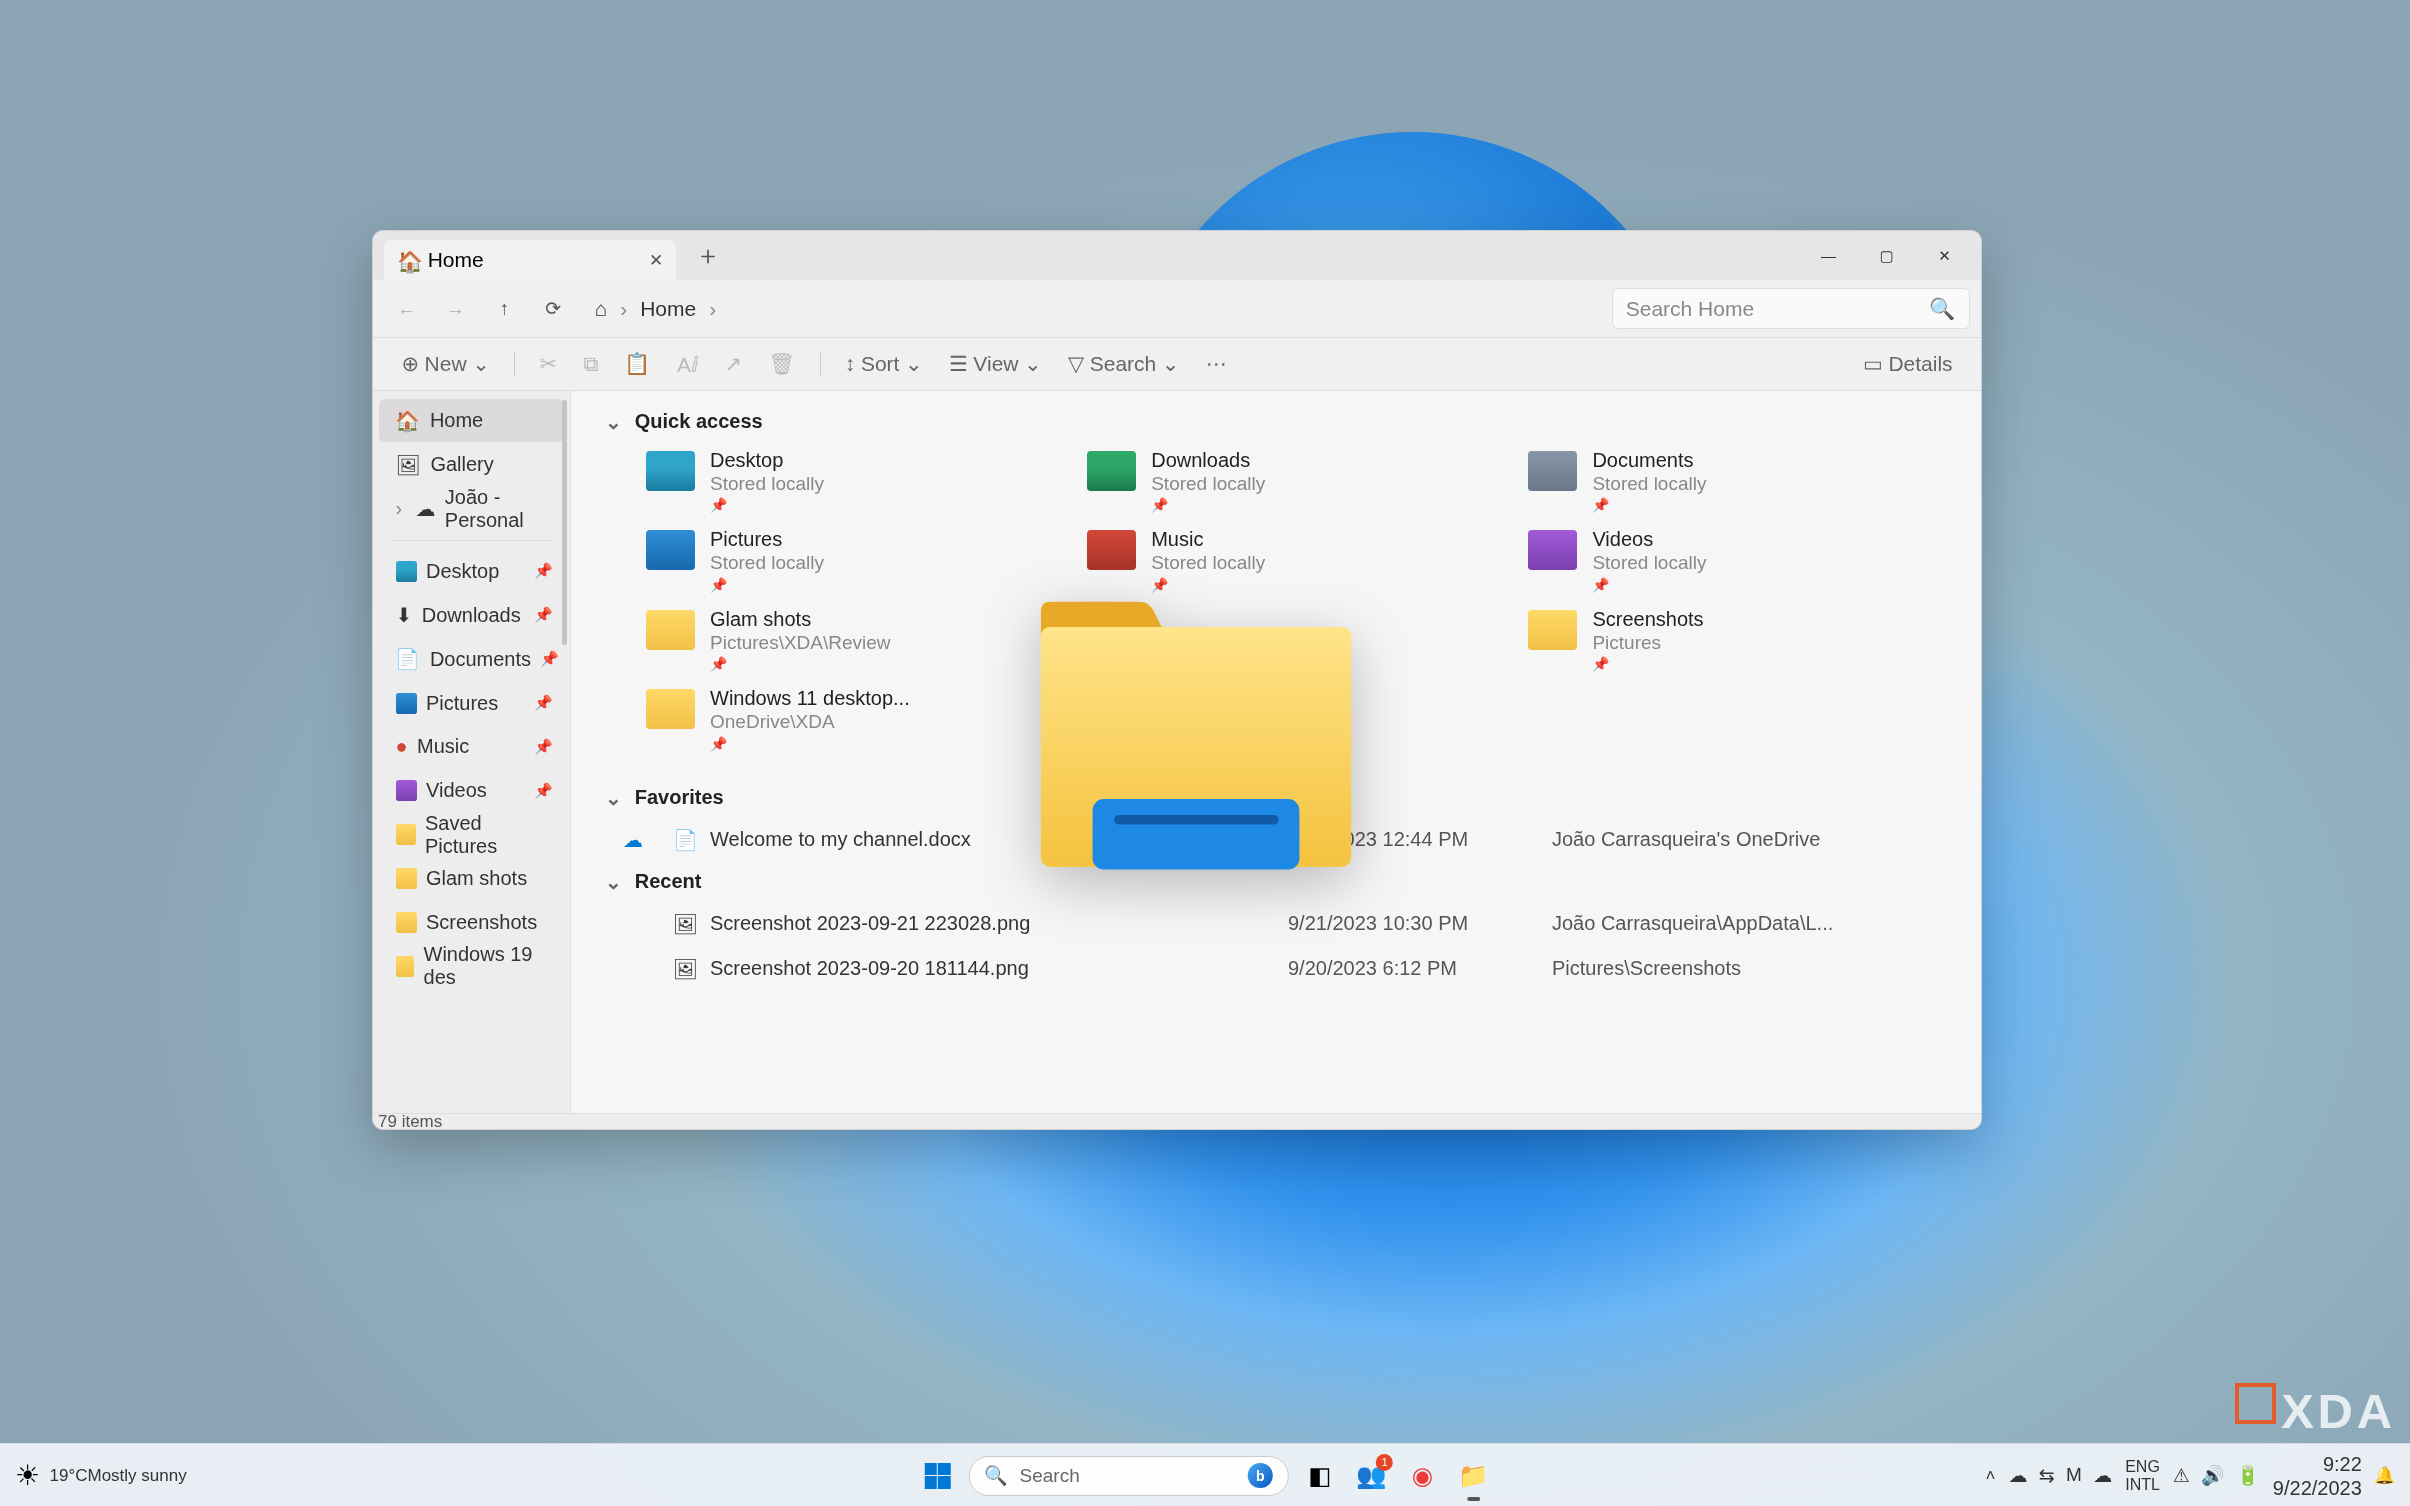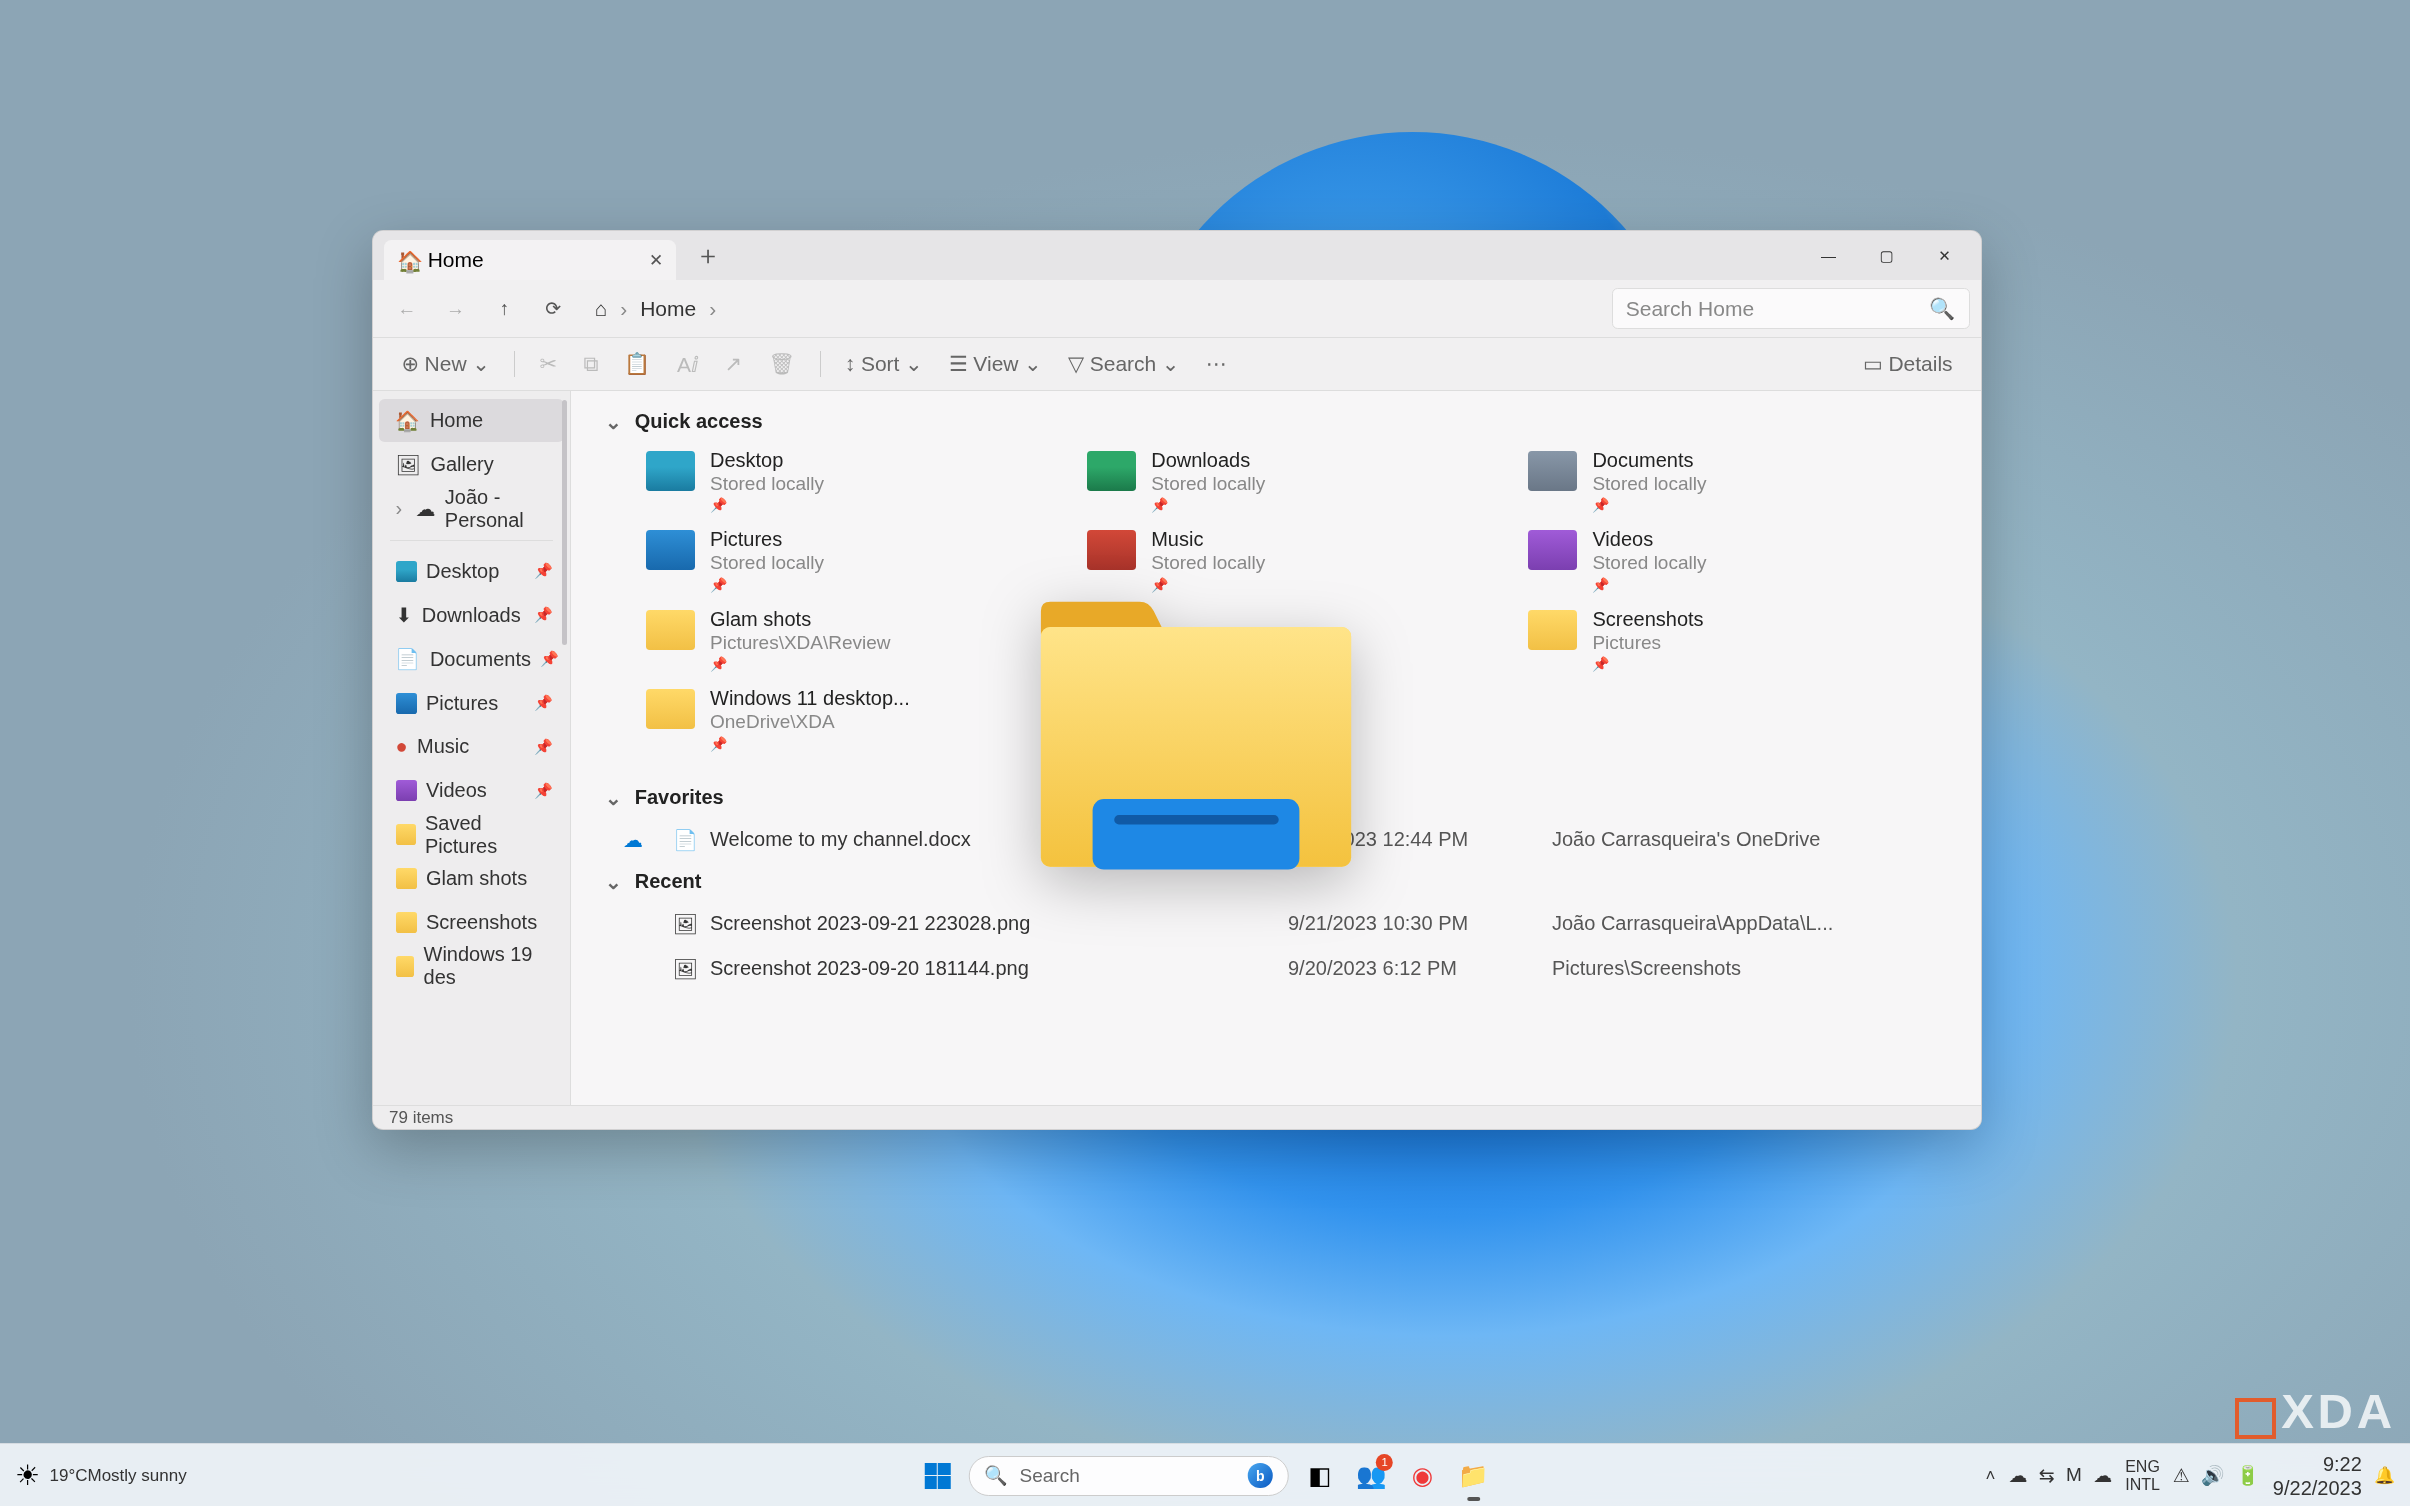--- a/index.html
+++ b/index.html
@@ -41,41 +41,41 @@
 .qa-item { display:flex; align-items:flex-start; gap:15px; height:72px;}
 .qa-folder { width:49px; height:40px; border-radius:3.8px; margin-top:1.9px;}
 .qa-info { display:flex; flex-direction:column; gap:0.9px;}
 .qa-name { font-size:20px; color:#222;}
 .qa-sub { font-size:19px; color:#888;}
 .qa-pin { font-size:14px; color:#aaa; margin-top:1.9px;}
 .row-item { display:grid; grid-template-columns: 56px 49px 1fr 264px 395px; align-items:center; padding:5.6px 34px; font-size:20px; color:#333; height:45px;}
 .row-item .col-icon{display:flex; justify-content:center;}
 .row-date{color:#555;}
 .row-loc{color:#555;}
-.statusbar { height:24px; background:#eeedee; border-top:0.9px solid #ddd; display:flex; align-items:center; padding:0 16px; font-size:17px; color:#555;}
+.statusbar { height:16px; background:#eeedee; border-top:0.9px solid #ddd; display:flex; align-items:center; padding:0 5px; font-size:17px; color:#555;}
 .taskbar { position:absolute; bottom:0; left:0; right:0; height:64px; background:rgba(240,244,248,0.92); backdrop-filter:blur(19px); border-top:0.9px solid rgba(0,0,0,0.08); display:flex; align-items:center; padding:0 15px;}
 .tb-left { display:flex; align-items:center; gap:11.3px;}
 .weather { display:flex; align-items:center; gap:9.4px;}
 .weather-icon{ font-size:28px;}
 .weather-text { display:flex; flex-direction:row; font-size:17px; line-height:1.15; color:#333;}
 .tb-center { position:absolute; left:50%; transform:translateX(-50%); display:flex; align-items:center; gap:11.3px;}
 .start-btn { width:40px; height:40px; display:flex; align-items:center; justify-content:center;}
 .start-logo { width:26px; height:26px; display:grid; grid-template-columns:1fr 1fr; grid-template-rows:1fr 1fr; gap:1.9px;}
 .start-logo div{background:#0078d4;}
 .search-pill { width:320px; height:40px; background:#fdfdfe; border:0.9px solid #ccc; border-radius:22.6px; display:flex; align-items:center; padding:0 15px; gap:11.3px; font-size:19px; color:#666;}
 .search-pill .bing{ margin-left:auto; width:24.5px; height:24.5px; border-radius:50%; background:linear-gradient(135deg,#4aa8f0,#0959c2); display:flex; align-items:center; justify-content:center; color:#fff; font-size:14px; font-weight:bold;}
 .task-icon { width:40px; height:40px; display:flex; align-items:center; justify-content:center; font-size:24.5px; border-radius:5.6px; position:relative;}
 .task-icon.active::after{content:""; position:absolute; bottom:-5.6px; left:50%; transform:translateX(-50%); width:13px; height:3.8px; background:#555; border-radius:2.8px;}
 .badge{position:absolute; top:-1.9px; right:-1.9px; width:17px; height:17px; border-radius:50%; background:#e64626; color:#fff; font-size:11.3px; display:flex; align-items:center; justify-content:center;}
 .tb-right-tray { margin-left:auto; display:flex; align-items:center; gap:13px; font-size:17px; color:#333;}
 .tray-icons{display:flex; gap:11.3px; font-size:19px;}
 .lang{ text-align:center; font-size:16px; line-height:1.1;}
 .datetime{ text-align:right; font-size:20px; line-height:1.2;}
 .hero-folder { position:absolute; top:597px; left:1031px; width:330px; height:282px; filter:drop-shadow(0 15px 28px rgba(0,0,0,0.25)); pointer-events:none;}
-.xda-logo { position:absolute; bottom:68px; right:15px; font-size:49px; font-weight:800; letter-spacing:3.8px; color:rgba(255,255,255,0.78); display:flex; align-items:flex-end; gap:5.6px;}
+.xda-logo { position:absolute; bottom:68px; right:15px; font-size:49px; font-weight:800; letter-spacing:3.8px; color:rgba(255,255,255,0.78); display:flex; align-items:flex-start; gap:5.6px;}
 .xda-sq{width:41px;height:41px;border:4.7px solid #e25c2c; display:inline-block;}
 
 .f-blue{background:linear-gradient(180deg,#2fa6c9 40%,#1a7ba0);} 
 .f-green{background:linear-gradient(180deg,#2da869 40%,#1b7a4a);} 
 .f-gray{background:linear-gradient(180deg,#8897a8,#6a7787);} 
 .f-pic{background:linear-gradient(180deg,#2e8fd6,#1869ad);} 
 .f-red{background:linear-gradient(180deg,#d24838,#a8332a);} 
 .f-purple{background:linear-gradient(180deg,#a05bd8,#7b3fb0);} 
 .f-yellow{background:linear-gradient(180deg,#ffd968,#f2c045);} 
 .scrollbar-thumb{position:absolute; right:2.8px; top:9.4px; width:5.6px; height:245px; background:#c5c3c7; border-radius:3.8px;}

